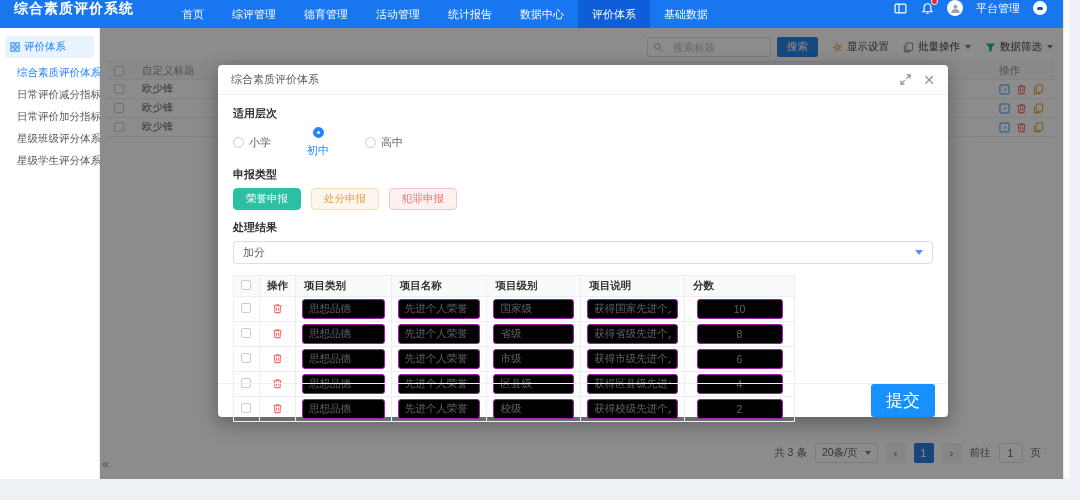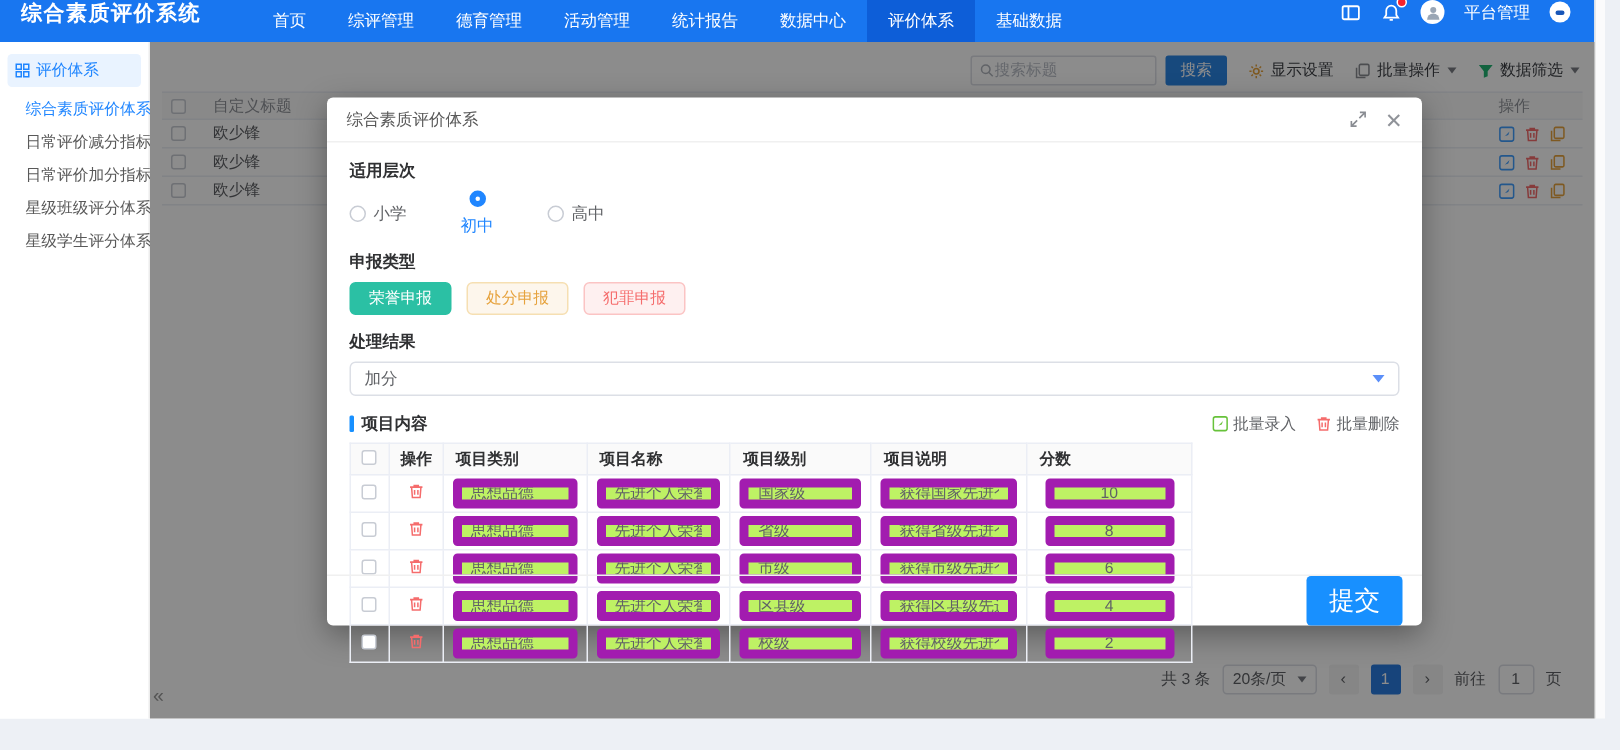--- a/index.html
+++ b/index.html
@@ -23,21 +23,21 @@
 
   
   .sidebar { position:absolute; left:0; top:28px; width:100px; height:451px; background:#fff; border-right:1px solid #ececec; padding-top:6px; }
   .side-group { margin:2px 5px 4px 5px; padding:4px 5px; background:#e9f3ff; border-radius:3px; color:#2086ff; font-size:10.5px; display:flex; align-items:center; gap:4px; cursor:pointer; white-space:nowrap; }
   .side-item { font-size:10.5px; color:#595959; padding:4px 2px 4px 17px; cursor:pointer; white-space:nowrap; }
   .side-item.active { color:#2086ff; }
 
   
   .content { position:absolute; left:100px; top:28px; width:963px; height:451px; background:#fff; }
   .toolbar { position:absolute; top:9px; right:10px; display:flex; align-items:center; gap:14px; }
-  .search-box { width:124px; height:20px; border:1px solid #dcdfe6; border-radius:2px; background:#fff; display:flex; align-items:center; padding:0 5px; gap:0;margin-left:38px; }
+  .search-box { width:124px; height:20px; border:1px solid #dcdfe6; border-radius:2px; background:#fff; display:flex; align-items:center; padding:0 5px; gap:10px;margin-left:38px; }
   .search-box input { border:none; outline:none; width:90px; font-size:10.5px; color:#606266; background:transparent; }
   .search-box input::placeholder { color:#b9bdc6; }
   .btn-search { height:20px; padding:0 10px; background:#2b85e4; color:#fff; border:none; border-radius:2px; font-size:10.5px; cursor:pointer; margin-left:-8px; }
   .tool-link { display:flex; align-items:center; gap:4px; font-size:10.5px; color:#3c3f44; cursor:pointer; white-space:nowrap; }
   .caret { width:0; height:0; border-left:3.5px solid transparent; border-right:3.5px solid transparent; border-top:4px solid #7a7d84; margin-left:1px; }
 
   .bg-table { position:absolute; top:33px; left:8px; right:8px; }
   .bgt-row { display:flex; align-items:center; height:19px; border-bottom:1px solid #ebeef5; font-size:10.5px; color:#606266; }
   .bgt-head { background:#fafafa; color:#909399; border-top:1px solid #ebeef5; }
   .bgt-cb { margin:0 0 0 6px; }
@@ -80,21 +80,21 @@
   .section-row { display:flex; align-items:center; margin-bottom:5px; }
   .sec-title { display:flex; align-items:center; gap:5px; font-size:11px; font-weight:bold; color:#303133; }
   .sec-bar { width:3px; height:11px; background:#1890ff; border-radius:1px; }
   .sec-actions { margin-left:auto; display:flex; align-items:center; gap:13px; font-size:10.5px; color:#606266; }
   .sec-act { display:flex; align-items:center; gap:3px; cursor:pointer; }
   .modal-table { border-collapse:collapse; width:562px; }
   .modal-table th, .modal-table td { border:1px solid #ebeef5; font-size:10.5px; }
   .modal-table th { background:#fafafa; color:#303133; font-weight:bold; text-align:left; padding:3px 8px; height:20px; }
   .modal-table th.c, .modal-table td.c { text-align:center; padding:3px 4px; }
   .modal-table td { padding:2px 6px; height:25px; color:#606266; }
-  .cell-input { width:100%; height:20px; border:6px solid #a21caf; border-radius:3px; font-size:10.5px; color:#606266; padding:0 6px; outline:none; background:#bef264; }
+  .cell-input { width:100%; height:20px; border:1px solid #a21caf; border-radius:3px; font-size:10.5px; color:#606266; padding:0 6px; outline:none; background:#000000; }
   .score-input { width:86px; text-align:center; display:block; margin:0 auto; }
   .col-cb { width:26px; } .col-op { width:36px; } .col-cat { width:96px; } .col-name { width:96px; } .col-lvl { width:94px; } .col-desc { width:104px; } .col-score { width:110px; }
   .trash-btn { display:inline-flex; cursor:pointer; }
   .modal-foot { position:absolute; left:0; right:0; bottom:0; height:34px; border-top:1px solid #f0f0f0; display:flex; align-items:center; justify-content:flex-end; padding-right:13px; }
   .btn-submit { background:#1890ff; color:#fff; border:none; border-radius:3px; font-size:17px; padding:5px 15px; cursor:pointer; }
 </style>
 </head>
 <body>
 
 <div class="app">
@@ -340,45 +340,20 @@
           <span class="type-btn t-orange">处分申报</span>
           <span class="type-btn t-red">犯罪申报</span>
         </div>
 
       <div class="f-label">处理结果</div>
       <div class="sel-box">
         <span>加分</span>
         <i class="sel-caret"></i>
       </div>
 
-      <div class="section-row">
-        <span class="sec-title">
-          <i class="sec-bar"></i>
-          <span>项目内容</span>
-        </span>
-        <span class="sec-actions">
-          <span class="sec-act">
-            <span style="display:inline-flex">
-              <svg width="11" height="11" viewBox="0 0 12 12">
-                  <rect x="1" y="1" width="10" height="10" rx="1.5" fill="none" stroke="#67c23a" stroke-width="1.1"></rect>
-                  <path d="M3.5 8.5 8 4l-.9 2.6-2.6.9z" fill="#67c23a"></path>
-                </svg>
-            </span>
-            <span>批量录入</span>
-          </span>
-          <span class="sec-act">
-            <span style="display:inline-flex">
-              <svg width="11" height="11" viewBox="0 0 12 12">
-                  <path d="M1.5 3h9M4.5 3V1.8h3V3M2.6 3l.6 7.5h5.6L9.4 3M4.8 5v3.5M7.2 5v3.5" fill="none" stroke="#f56c6c" stroke-width="1.1"></path>
-                </svg>
-            </span>
-            <span>批量删除</span>
-          </span>
-        </span>
-      </div>
 
       <table class="modal-table">
         <thead>
             <tr id="modal-thead-row">
               <th class="c col-cb"><span class="cb"></span></th>
               <th class="col-op c">操作</th>
               <th class="col-cat">项目类别</th>
               <th class="col-name">项目名称</th>
               <th class="col-lvl">项目级别</th>
               <th class="col-desc">项目说明</th>

